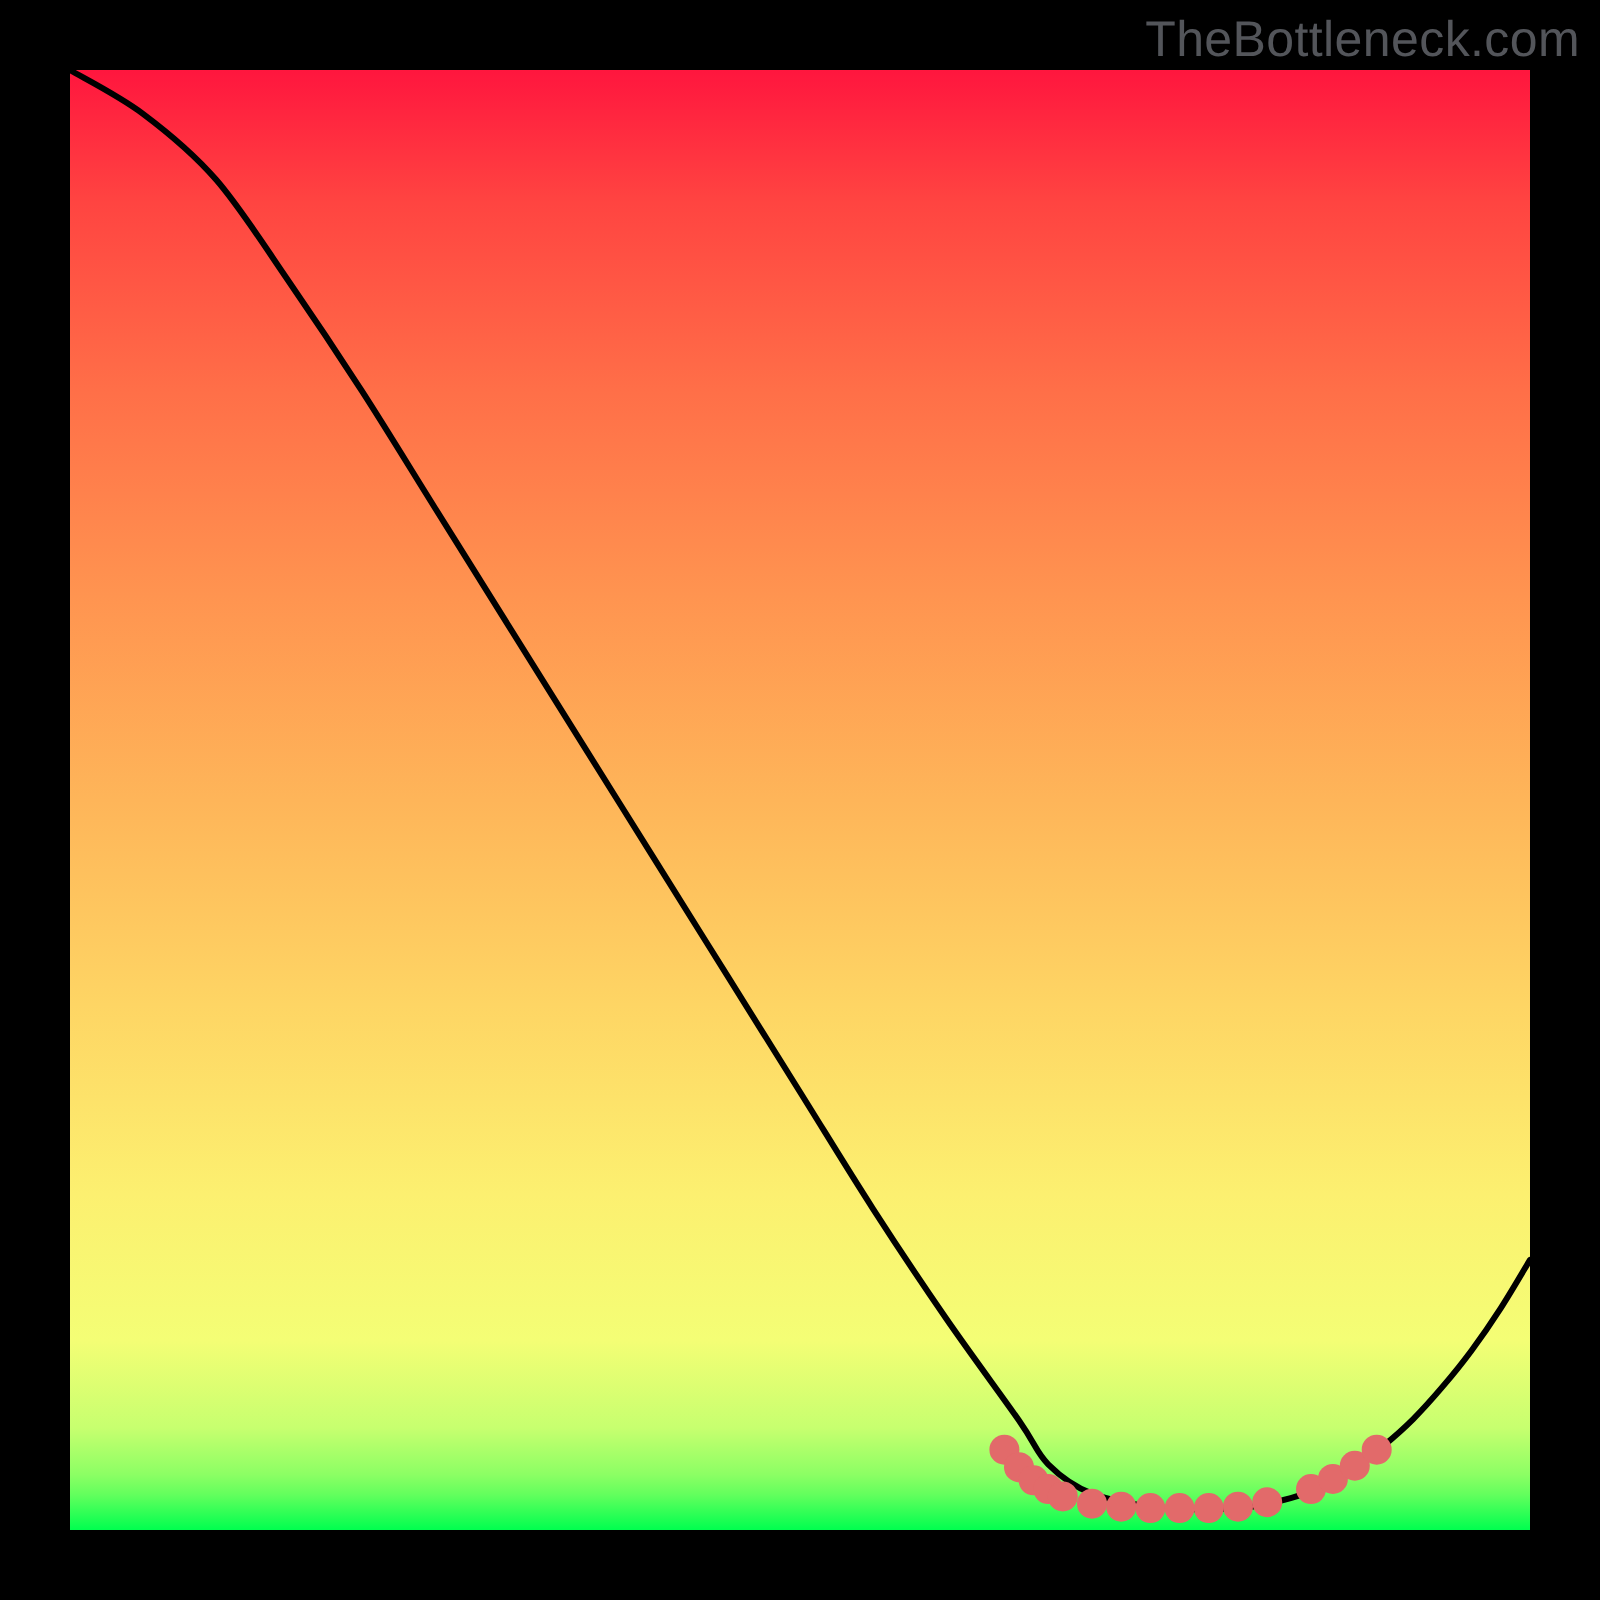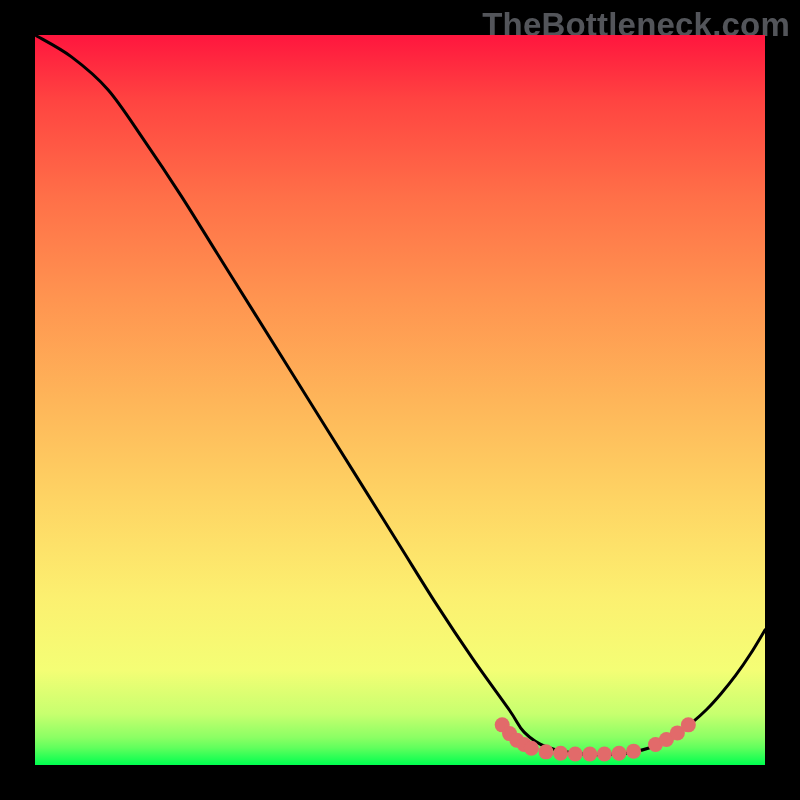--- a/index.html
+++ b/index.html
@@ -39,22 +39,22 @@
       #8cff64 96.2%,
       #62ff5d 97.6%,
       #00ff4f 100%
     );
   }
   .watermark {
     position: absolute;
     top: 6px;
     right: 10px;
     color: #53555a;
-    font-size: 33px;
-    font-weight: 700;
+    font-size: 25px;
+    font-weight: 400;
     letter-spacing: 0.2px;
     user-select: none;
   }
   svg.curve {
     position: absolute;
     left: 0;
     top: 0;
     width: 730px;
     height: 730px;
     overflow: visible;

